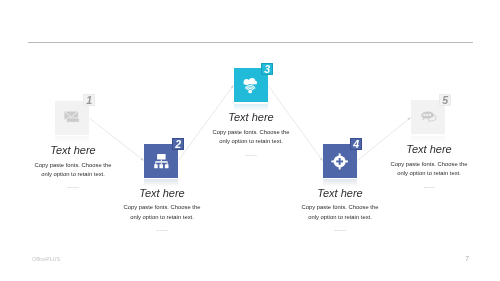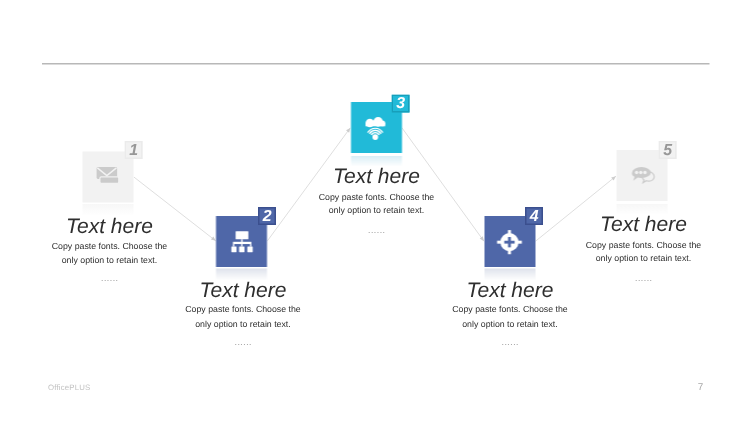--- a/index.html
+++ b/index.html
@@ -13,21 +13,21 @@
 
   .conn{position:absolute;left:0;top:0;width:500px;height:281px;pointer-events:none;}
 
   .step{position:absolute;left:0;top:0;}
   .iconbox{position:absolute;width:34.4px;height:34.1px;}
   .iconbox svg{display:block;}
   .reflect{position:absolute;width:34.4px;height:7.6px;}
   .badge{position:absolute;width:12.4px;height:12.2px;box-sizing:border-box;
          font-style:italic;font-weight:bold;font-size:10.6px;line-height:11.0px;
          padding-top:0px;text-align:center;will-change:transform;}
-  .title{position:absolute;text-align:center;font-style:italic;font-size:14px;
+  .title{position:absolute;text-align:center;font-style:italic;font-size:11px;
          line-height:10px;color:#2e2e2e;white-space:nowrap;width:200px;
          will-change:transform;}
   .para{position:absolute;text-align:center;font-size:5.85px;color:#2b2b2b;
         line-height:9.1px;white-space:nowrap;width:200px;will-change:transform;}
   .dots{position:absolute;text-align:center;font-size:7px;color:#a9a9a9;
         white-space:nowrap;width:200px;letter-spacing:0px;line-height:4px;
         will-change:transform;}
 
   .foot{position:absolute;left:31.5px;top:255.6px;font-size:5.2px;color:#c2c2c2;
         letter-spacing:0.12px;will-change:transform;}

